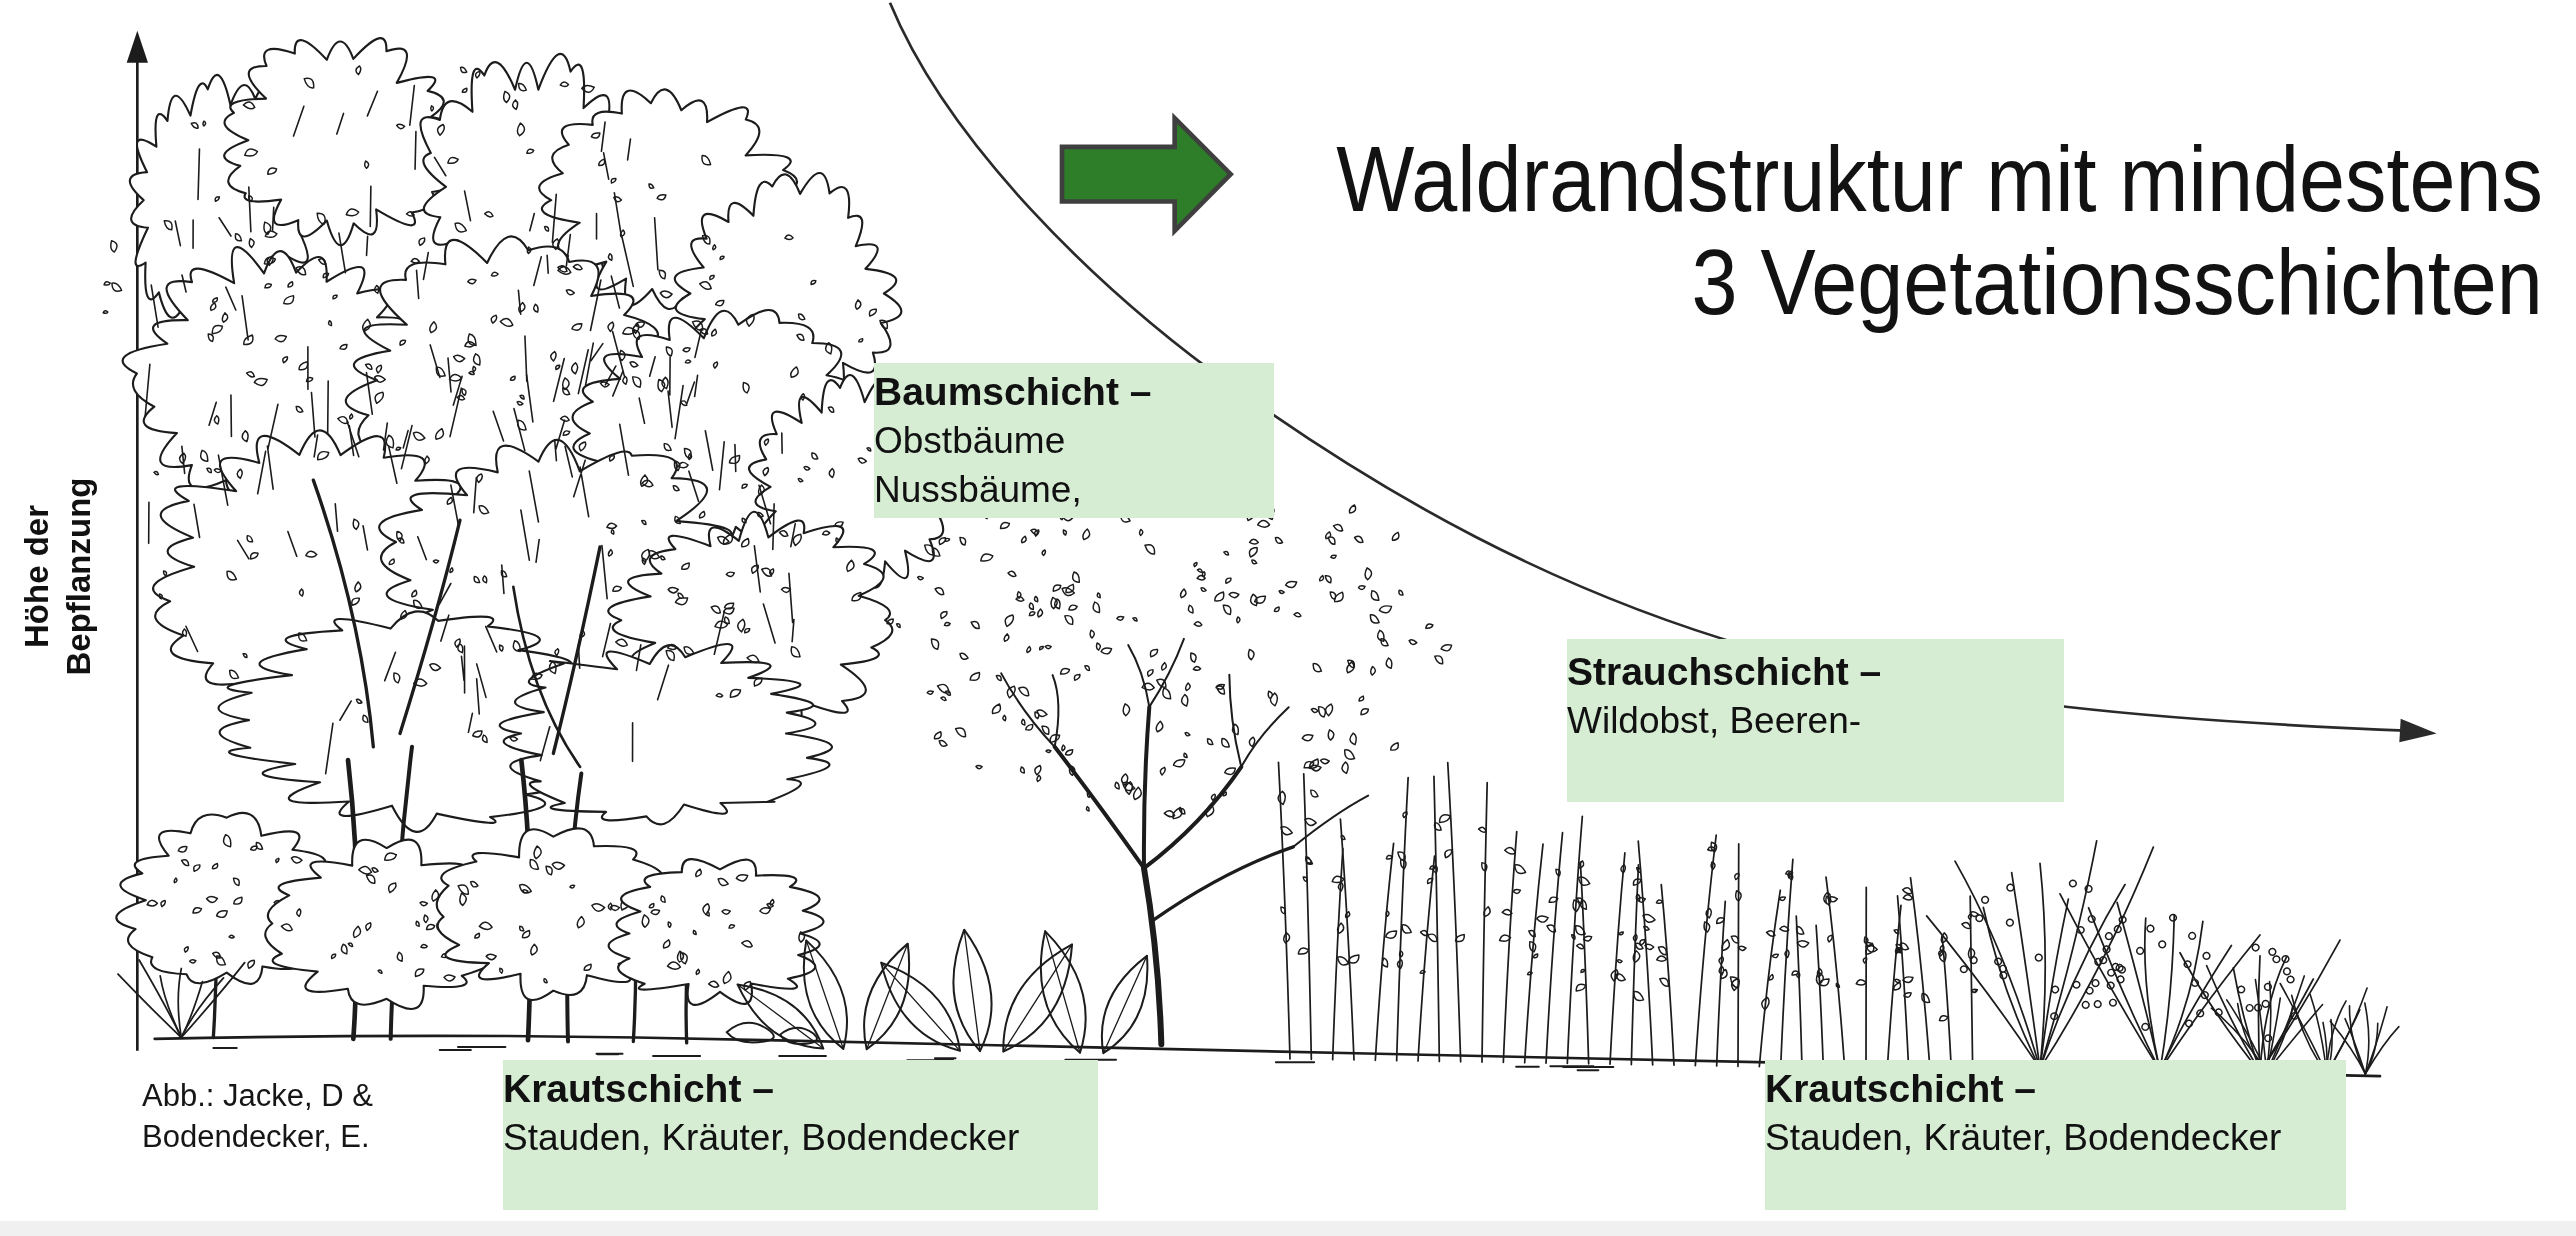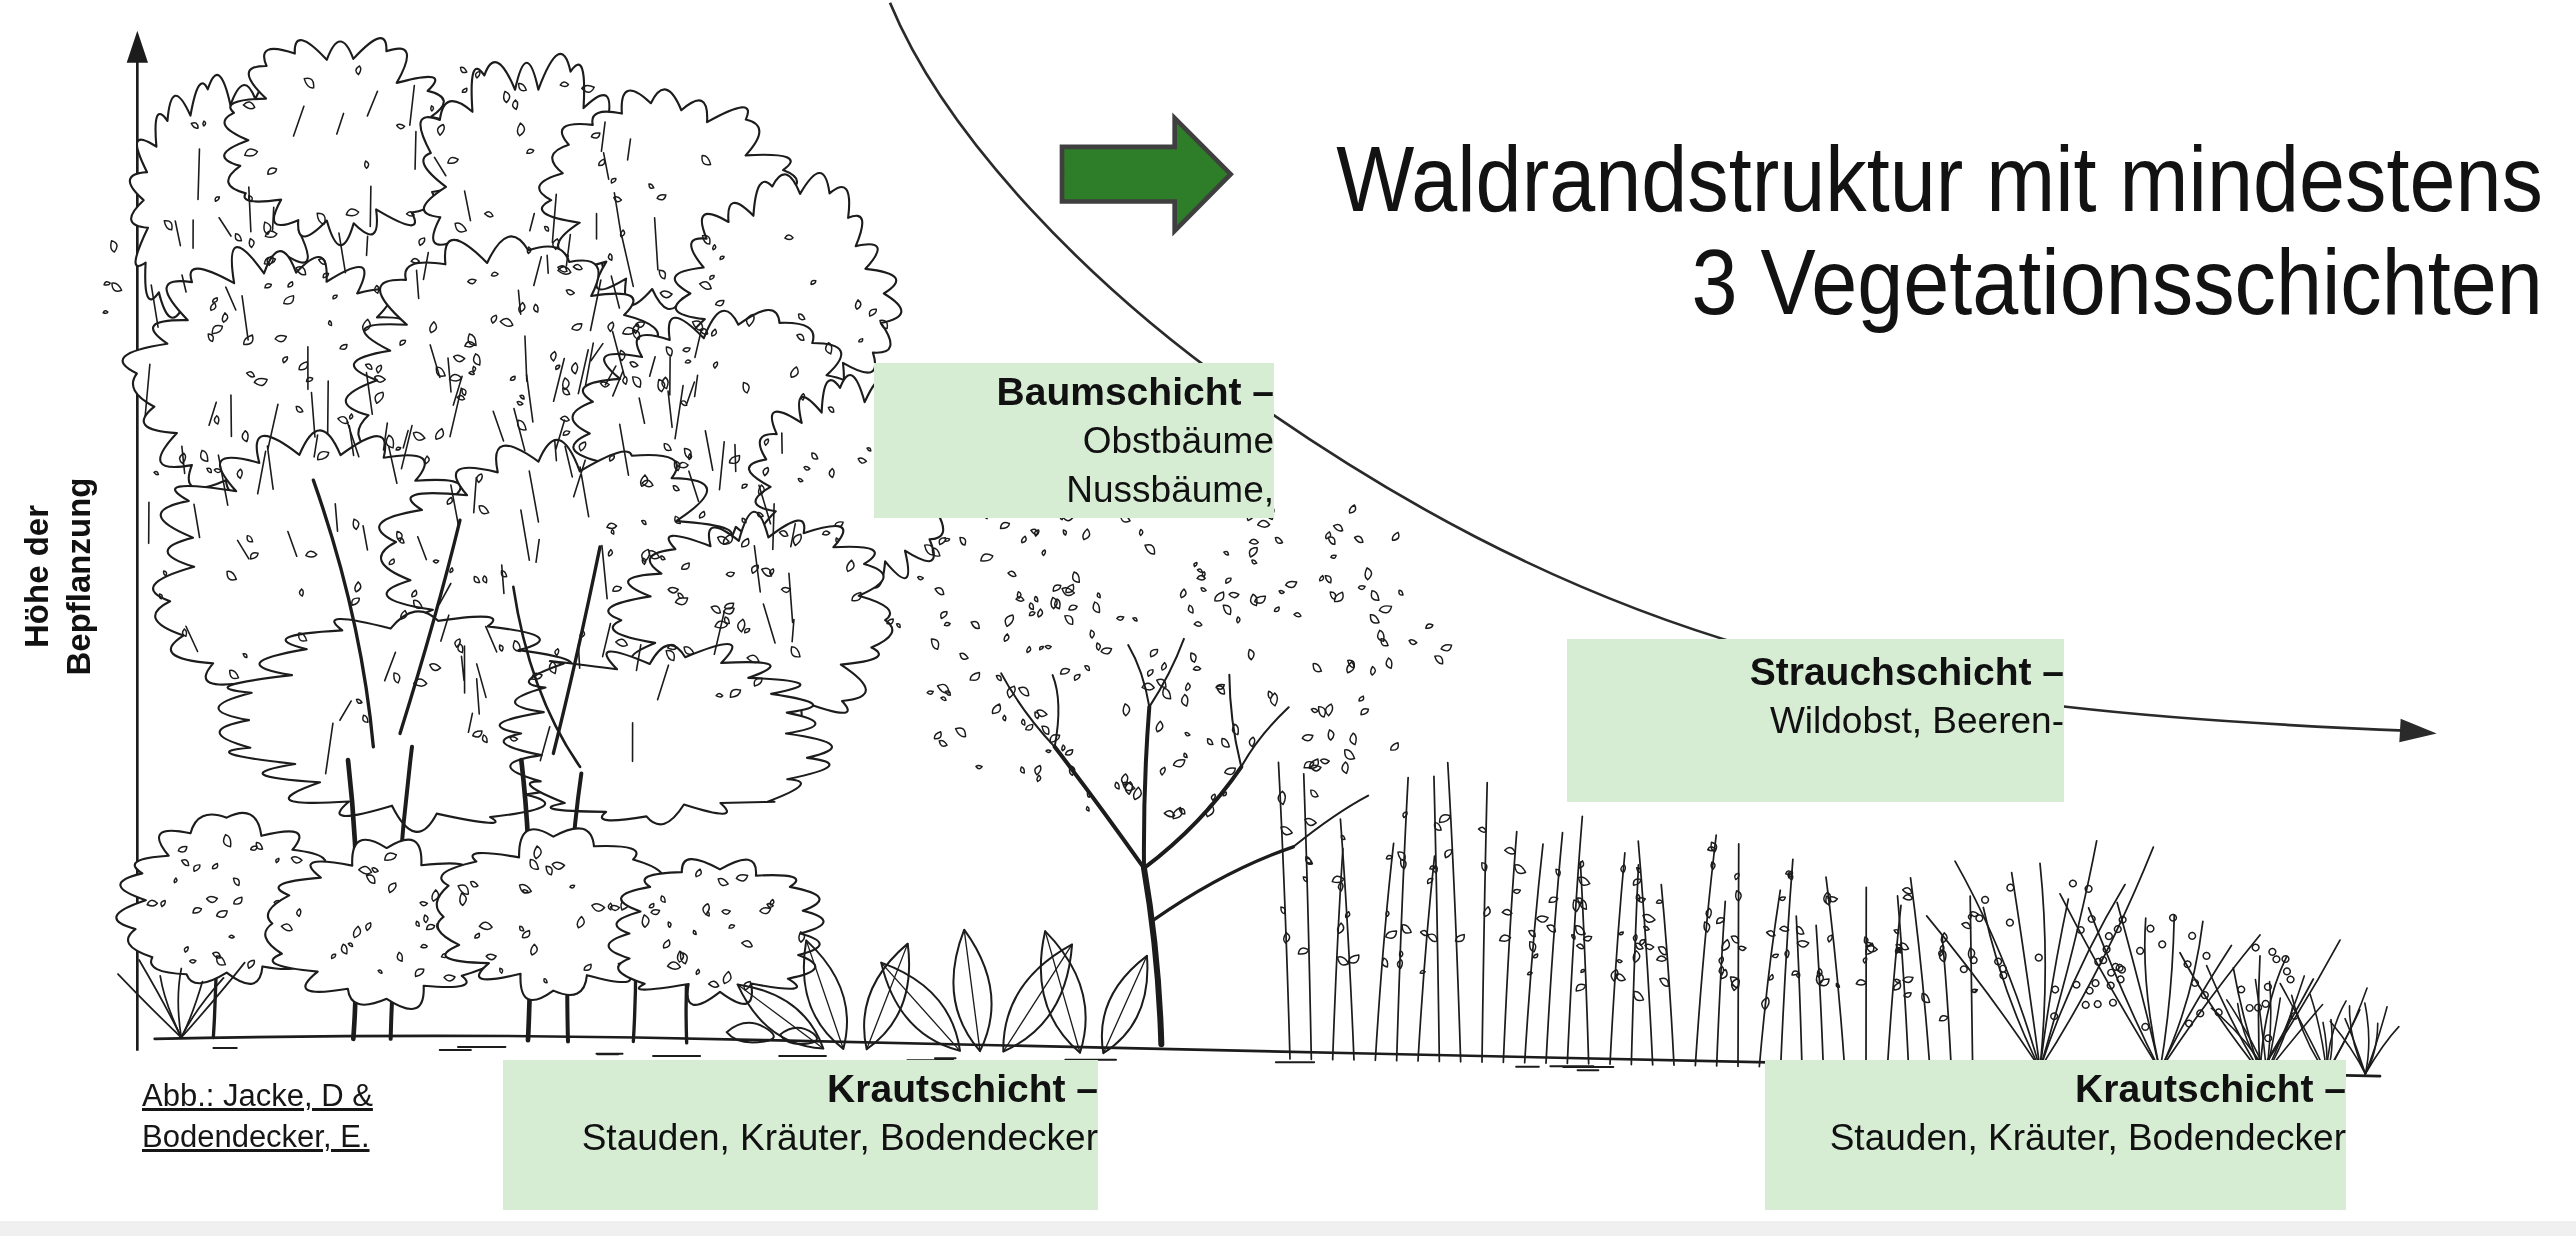--- a/index.html
+++ b/index.html
@@ -12,26 +12,26 @@
     font-size:93px;line-height:103px;color:#121212;white-space:nowrap;
     transform:scaleX(0.89);transform-origin:100% 0;
   }
   .axis-label{
     position:absolute;left:-81px;top:533px;width:280px;height:87px;
     transform:rotate(-90deg);transform-origin:center center;
     text-align:center;font-weight:bold;font-size:33px;line-height:42px;color:#111;
   }
   .label-box{
     position:absolute;background:var(--box-green,#d6edd4);
-    text-align:right;font-size:37px;line-height:49px;color:#111;
+    text-align:left;font-size:37px;line-height:49px;color:#111;
     padding-top:4px;
   }
   .label-box .bt{font-weight:bold;font-size:39px}
   .attribution{
-    position:absolute;left:142px;top:1075px;font-size:31px;line-height:41px;color:#161616;text-decoration:underline;
+    position:absolute;left:142px;top:1075px;font-size:31px;line-height:41px;color:#161616;
   }
   .bottom-strip{
     position:absolute;left:0;top:1221px;width:2576px;height:15.3px;
     background:var(--footer-strip,#f0f0f0);
   }
 </style>
 </head>
 <body>
 
 <div class="stage">

